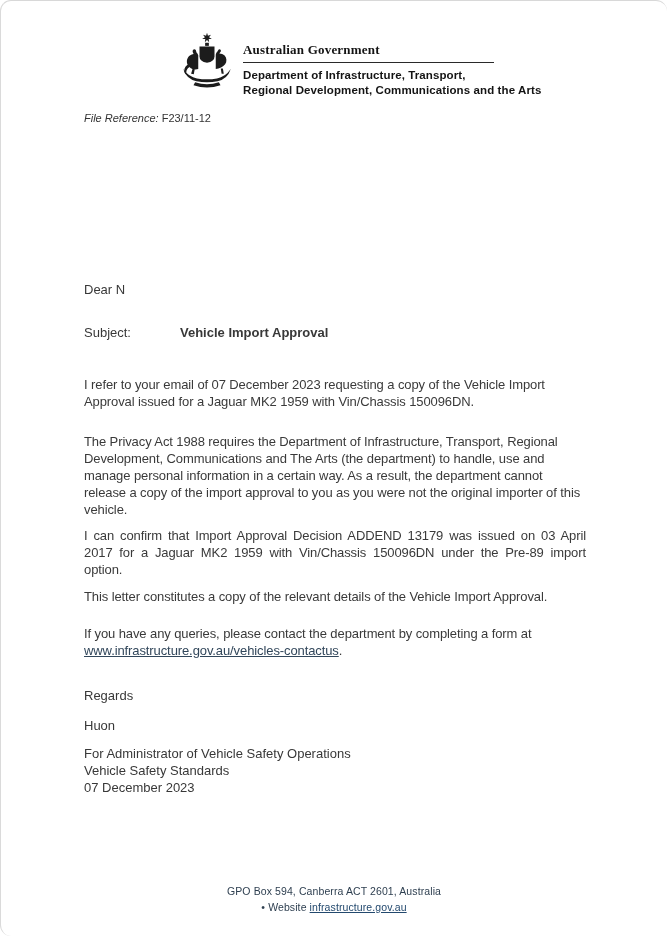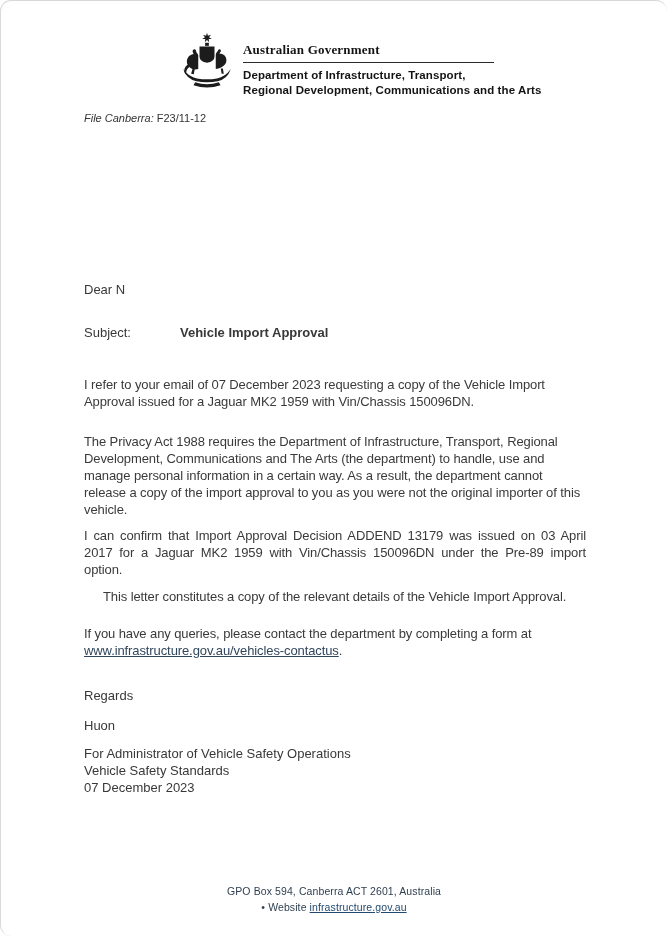--- a/index.html
+++ b/index.html
@@ -37,21 +37,21 @@
   .subject-row { position:absolute; left:83px; top:324px; font-size:13px; }
   .subject-value { position:absolute; left:80px; font-weight:bold; white-space:nowrap;margin-left:16px; }
 
   .para {
     position:absolute; left:83px; width:502px; margin:0;
     font-size:13px; line-height:17px; letter-spacing:-0.1px; color:#3a3a3a;
   }
   .p1 { top:375px; }
   .p2 { top:432px; }
   .p3 { top:526px; text-align: justify; }
-  .p4 { top:587px;margin-left:19px; }
+  .p4 { top:587px; }
   .p5 { top:624px; }
 
   .body-link, .footer-link {
     color:#31465a; text-decoration: underline; cursor:pointer;
   }
 
   .closing   { position:absolute; left:83px; top:687px; font-size:13px; }
   .signature { position:absolute; left:83px; top:717px; font-size:13px; }
   .signoff   { position:absolute; left:83px; top:744px; font-size:13px; line-height:17px; }
 
@@ -93,21 +93,21 @@
     </svg>
     <div class="head-text">
       <div class="gov">Australian Government</div>
       <div class="head-rule"></div>
       <div class="dept">Department of Infrastructure, Transport,</div>
       <div class="dept">Regional Development, Communications and the Arts</div>
     </div>
   </div>
 
   <div class="fileref">
-    <span class="frlabel">File Canberra:</span>
+    <span class="frlabel">File Reference:</span>
     <span>F23/11-12</span>
   </div>
 
   <div class="salutation">Dear N</div>
 
   <div class="subject-row">
     <span>Subject:</span>
     <span class="subject-value">Vehicle Import Approval</span>
   </div>
 

